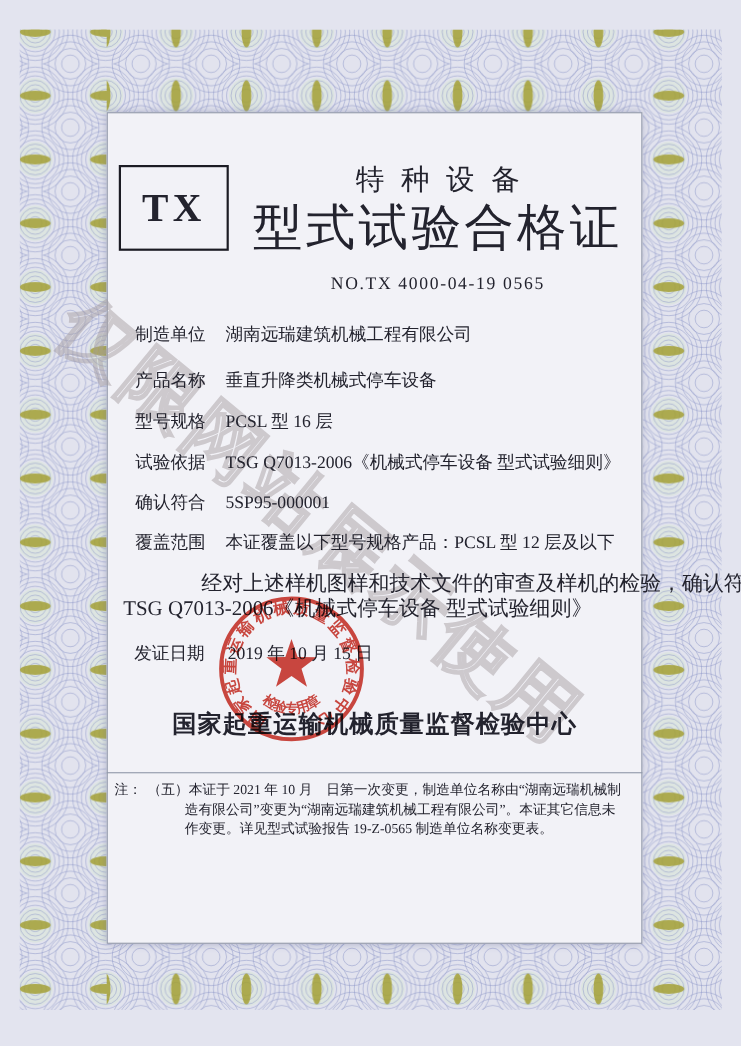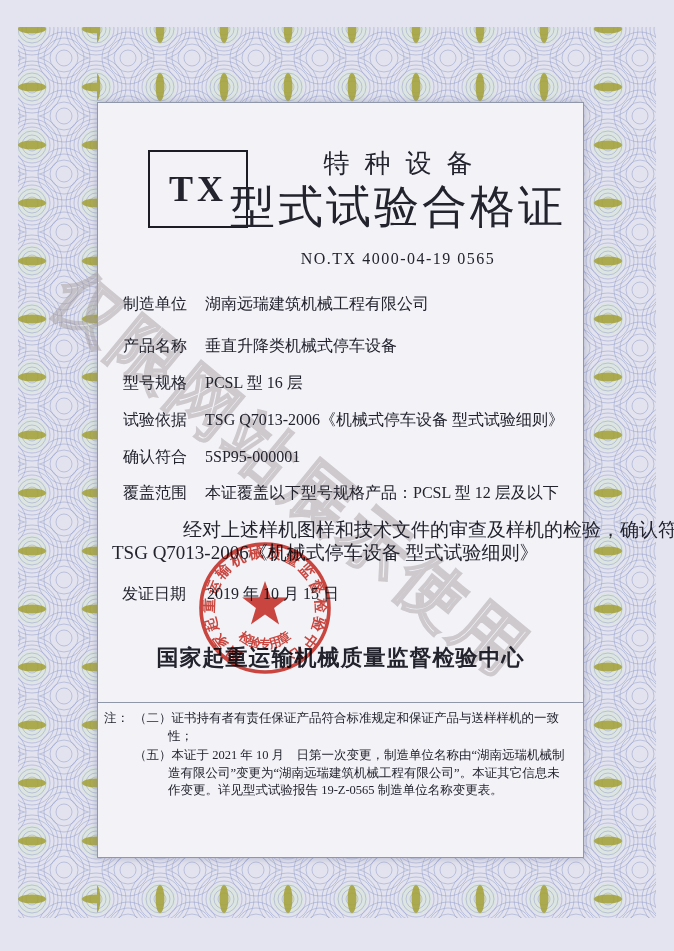--- a/index.html
+++ b/index.html
@@ -26,21 +26,21 @@
     position:absolute;left:92px;top:252px;z-index:2;
     font-size:68px;font-weight:bold;letter-spacing:6px;white-space:nowrap;
     color:transparent;-webkit-text-stroke:2px #a59da1;opacity:.48;
     transform:rotate(39.5deg);transform-origin:0 0;pointer-events:none;
   }
   
   #tx-box{
     position:absolute;left:108px;top:150px;width:100px;height:78px;
     border:2px solid #1c1c24;box-sizing:border-box;z-index:3;
     display:flex;align-items:center;justify-content:center;
-    font-size:36px;font-weight:bold;letter-spacing:4px;margin-left:40px;
+    font-size:36px;font-weight:bold;letter-spacing:4px;
   }
   #title-col{position:absolute;left:212px;top:0;width:372px;text-align:center;z-index:3;}
   #title-small{position:absolute;left:0;top:146px;width:100%;font-size:26px;letter-spacing:15px;text-indent:15px;}
   #title-main{position:absolute;left:0;top:177px;width:100%;font-size:45px;font-weight:normal;letter-spacing:3px;}
   #cert-no{position:absolute;left:0;top:250px;width:100%;font-size:16px;letter-spacing:1.5px;}
   
   .field-row{position:absolute;left:123px;width:450px;height:22px;font-size:16px;z-index:3;white-space:nowrap;}
   .field-label{display:inline-block;width:68px;}
   .field-value{display:inline-block;margin-left:14px;}
   
@@ -199,16 +199,15 @@
       <text text-anchor="middle" transform="translate(75,75) rotate(0) translate(0,40)">专</text>
       <text text-anchor="middle" transform="translate(75,75) rotate(-16.5) translate(0,40)">用</text>
       <text text-anchor="middle" transform="translate(75,75) rotate(-33) translate(0,40)">章</text>
     </g>
 </svg>
 
 <div id="notes-divider"></div>
 <div id="notes">
   <div id="notes-label">注：</div>
   <div id="notes-list">
-    <div class="note-item">（二）证书持有者有责任保证产品符合标准规定和保证产品与送样样机的一致性；</div>
     <div class="note-item">（五）本证于 2021 年 10 月　日第一次变更，制造单位名称由“湖南远瑞机械制造有限公司”变更为“湖南远瑞建筑机械工程有限公司”。本证其它信息未作变更。详见型式试验报告 19-Z-0565 制造单位名称变更表。</div>
   </div>
 </div>
 
 </body></html>

